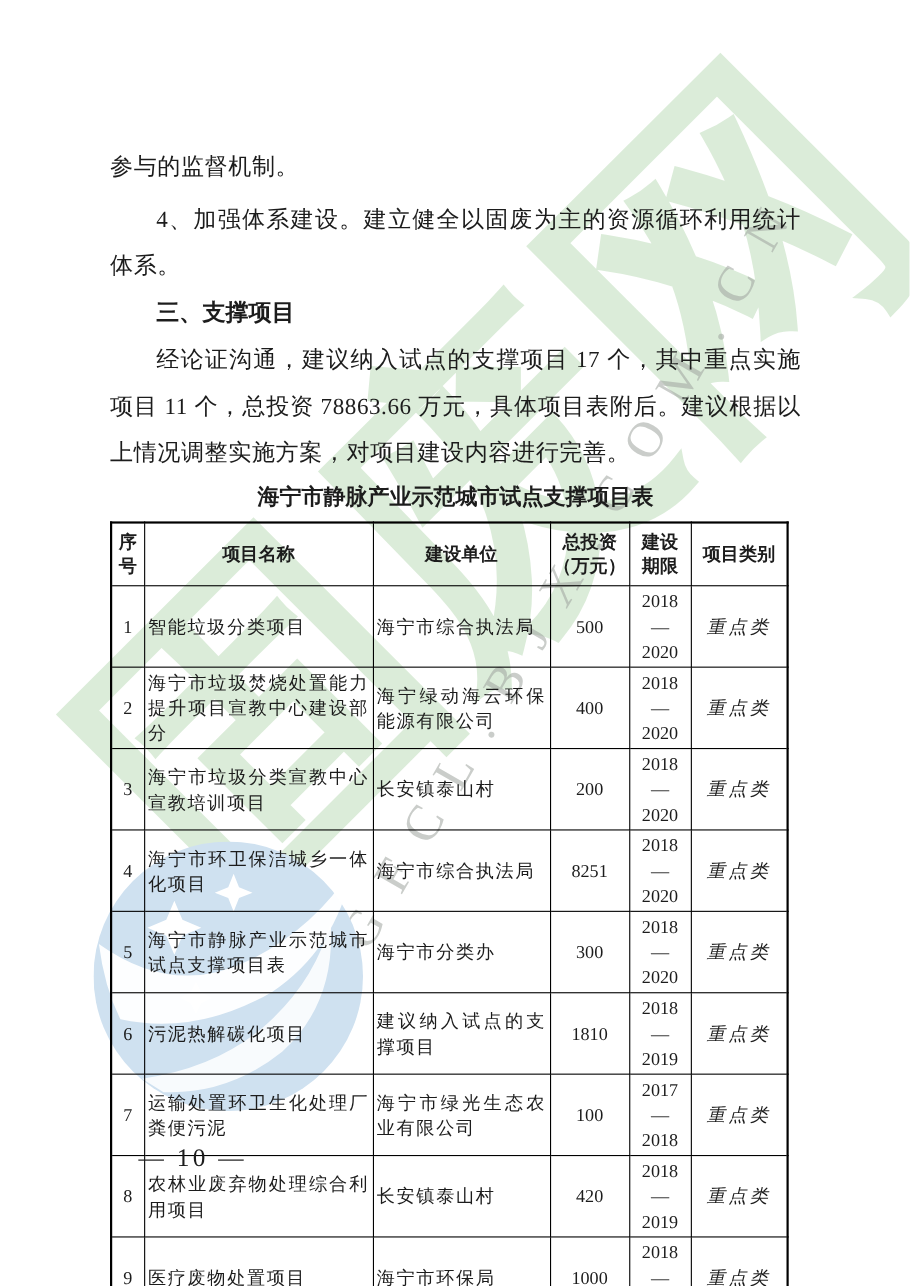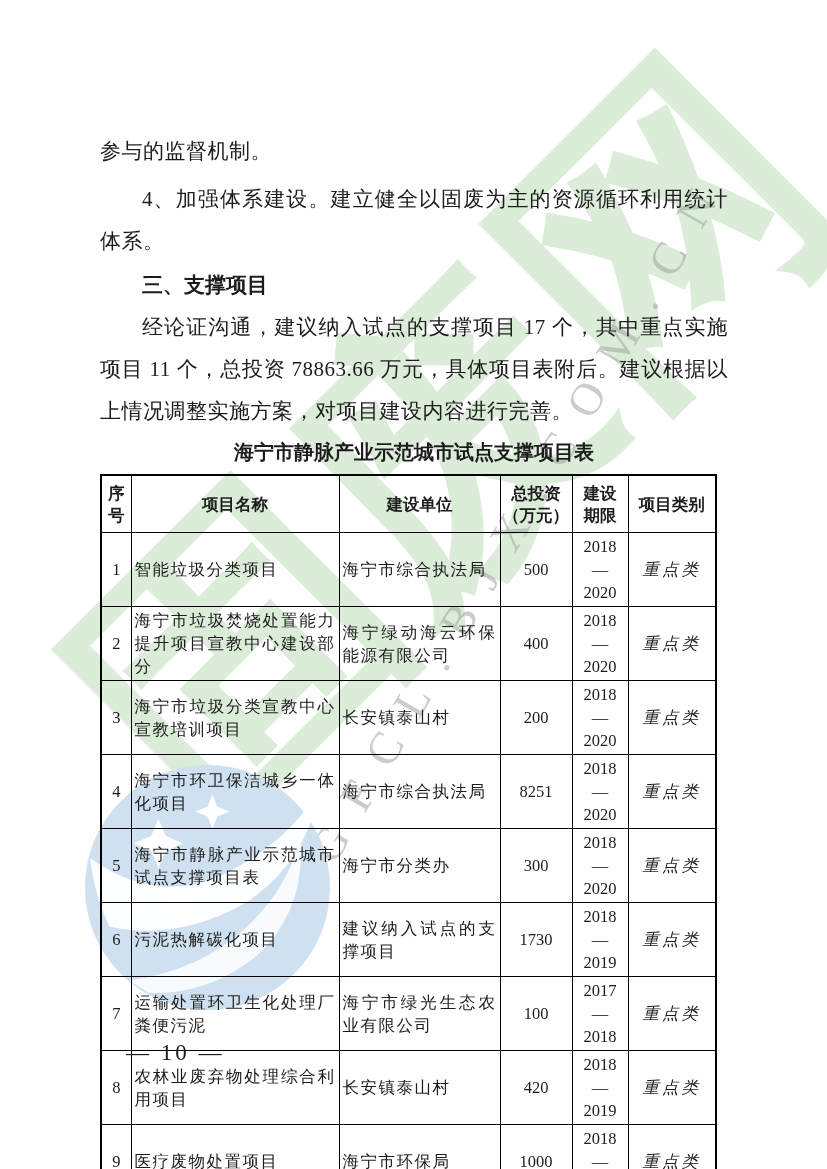--- a/index.html
+++ b/index.html
@@ -148,21 +148,21 @@
             <td class="c2">海宁市分类办</td>
             <td class="c3">300</td>
             <td class="c4">2018—
 2020</td>
             <td class="c5">重点类</td>
           </tr>
           <tr>
             <td class="c0">6</td>
             <td class="c1">污泥热解碳化项目</td>
             <td class="c2">建议纳入试点的支撑项目</td>
-            <td class="c3">1730</td>
+            <td class="c3">1810</td>
             <td class="c4">2018—
 2019</td>
             <td class="c5">重点类</td>
           </tr>
           <tr>
             <td class="c0">7</td>
             <td class="c1">运输处置环卫生化处理厂粪便污泥</td>
             <td class="c2">海宁市绿光生态农业有限公司</td>
             <td class="c3">100</td>
             <td class="c4">2017—

